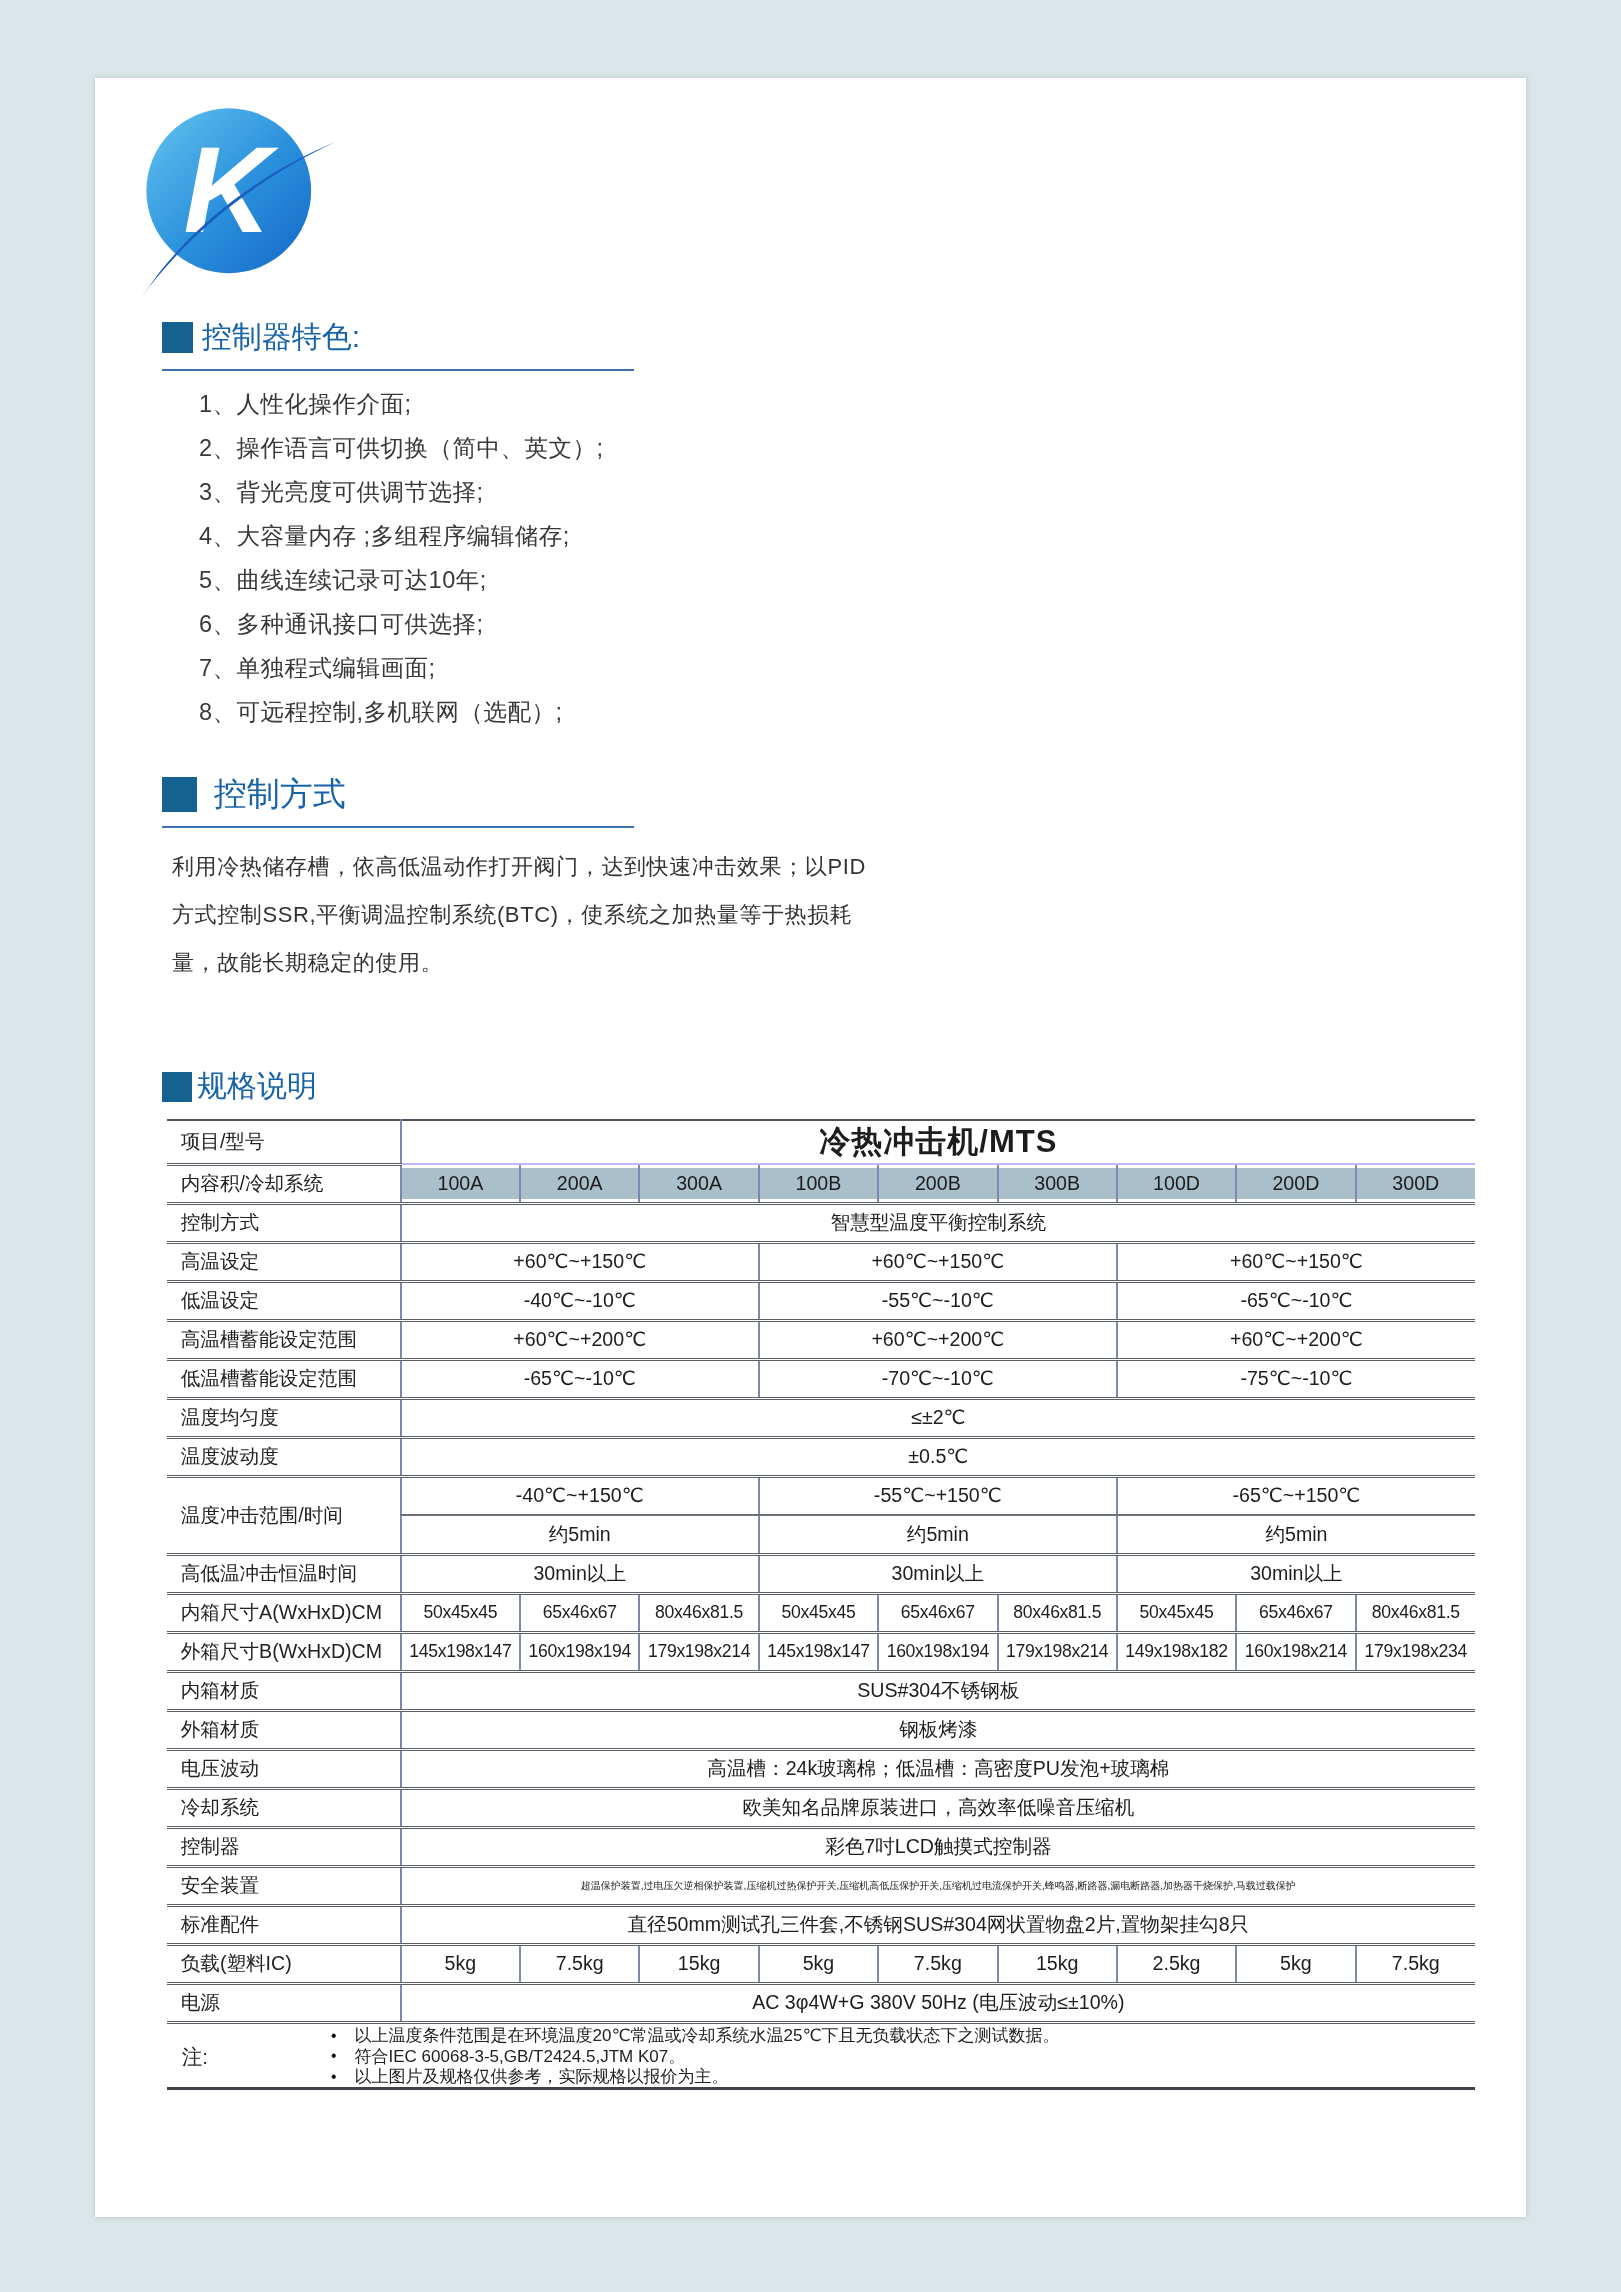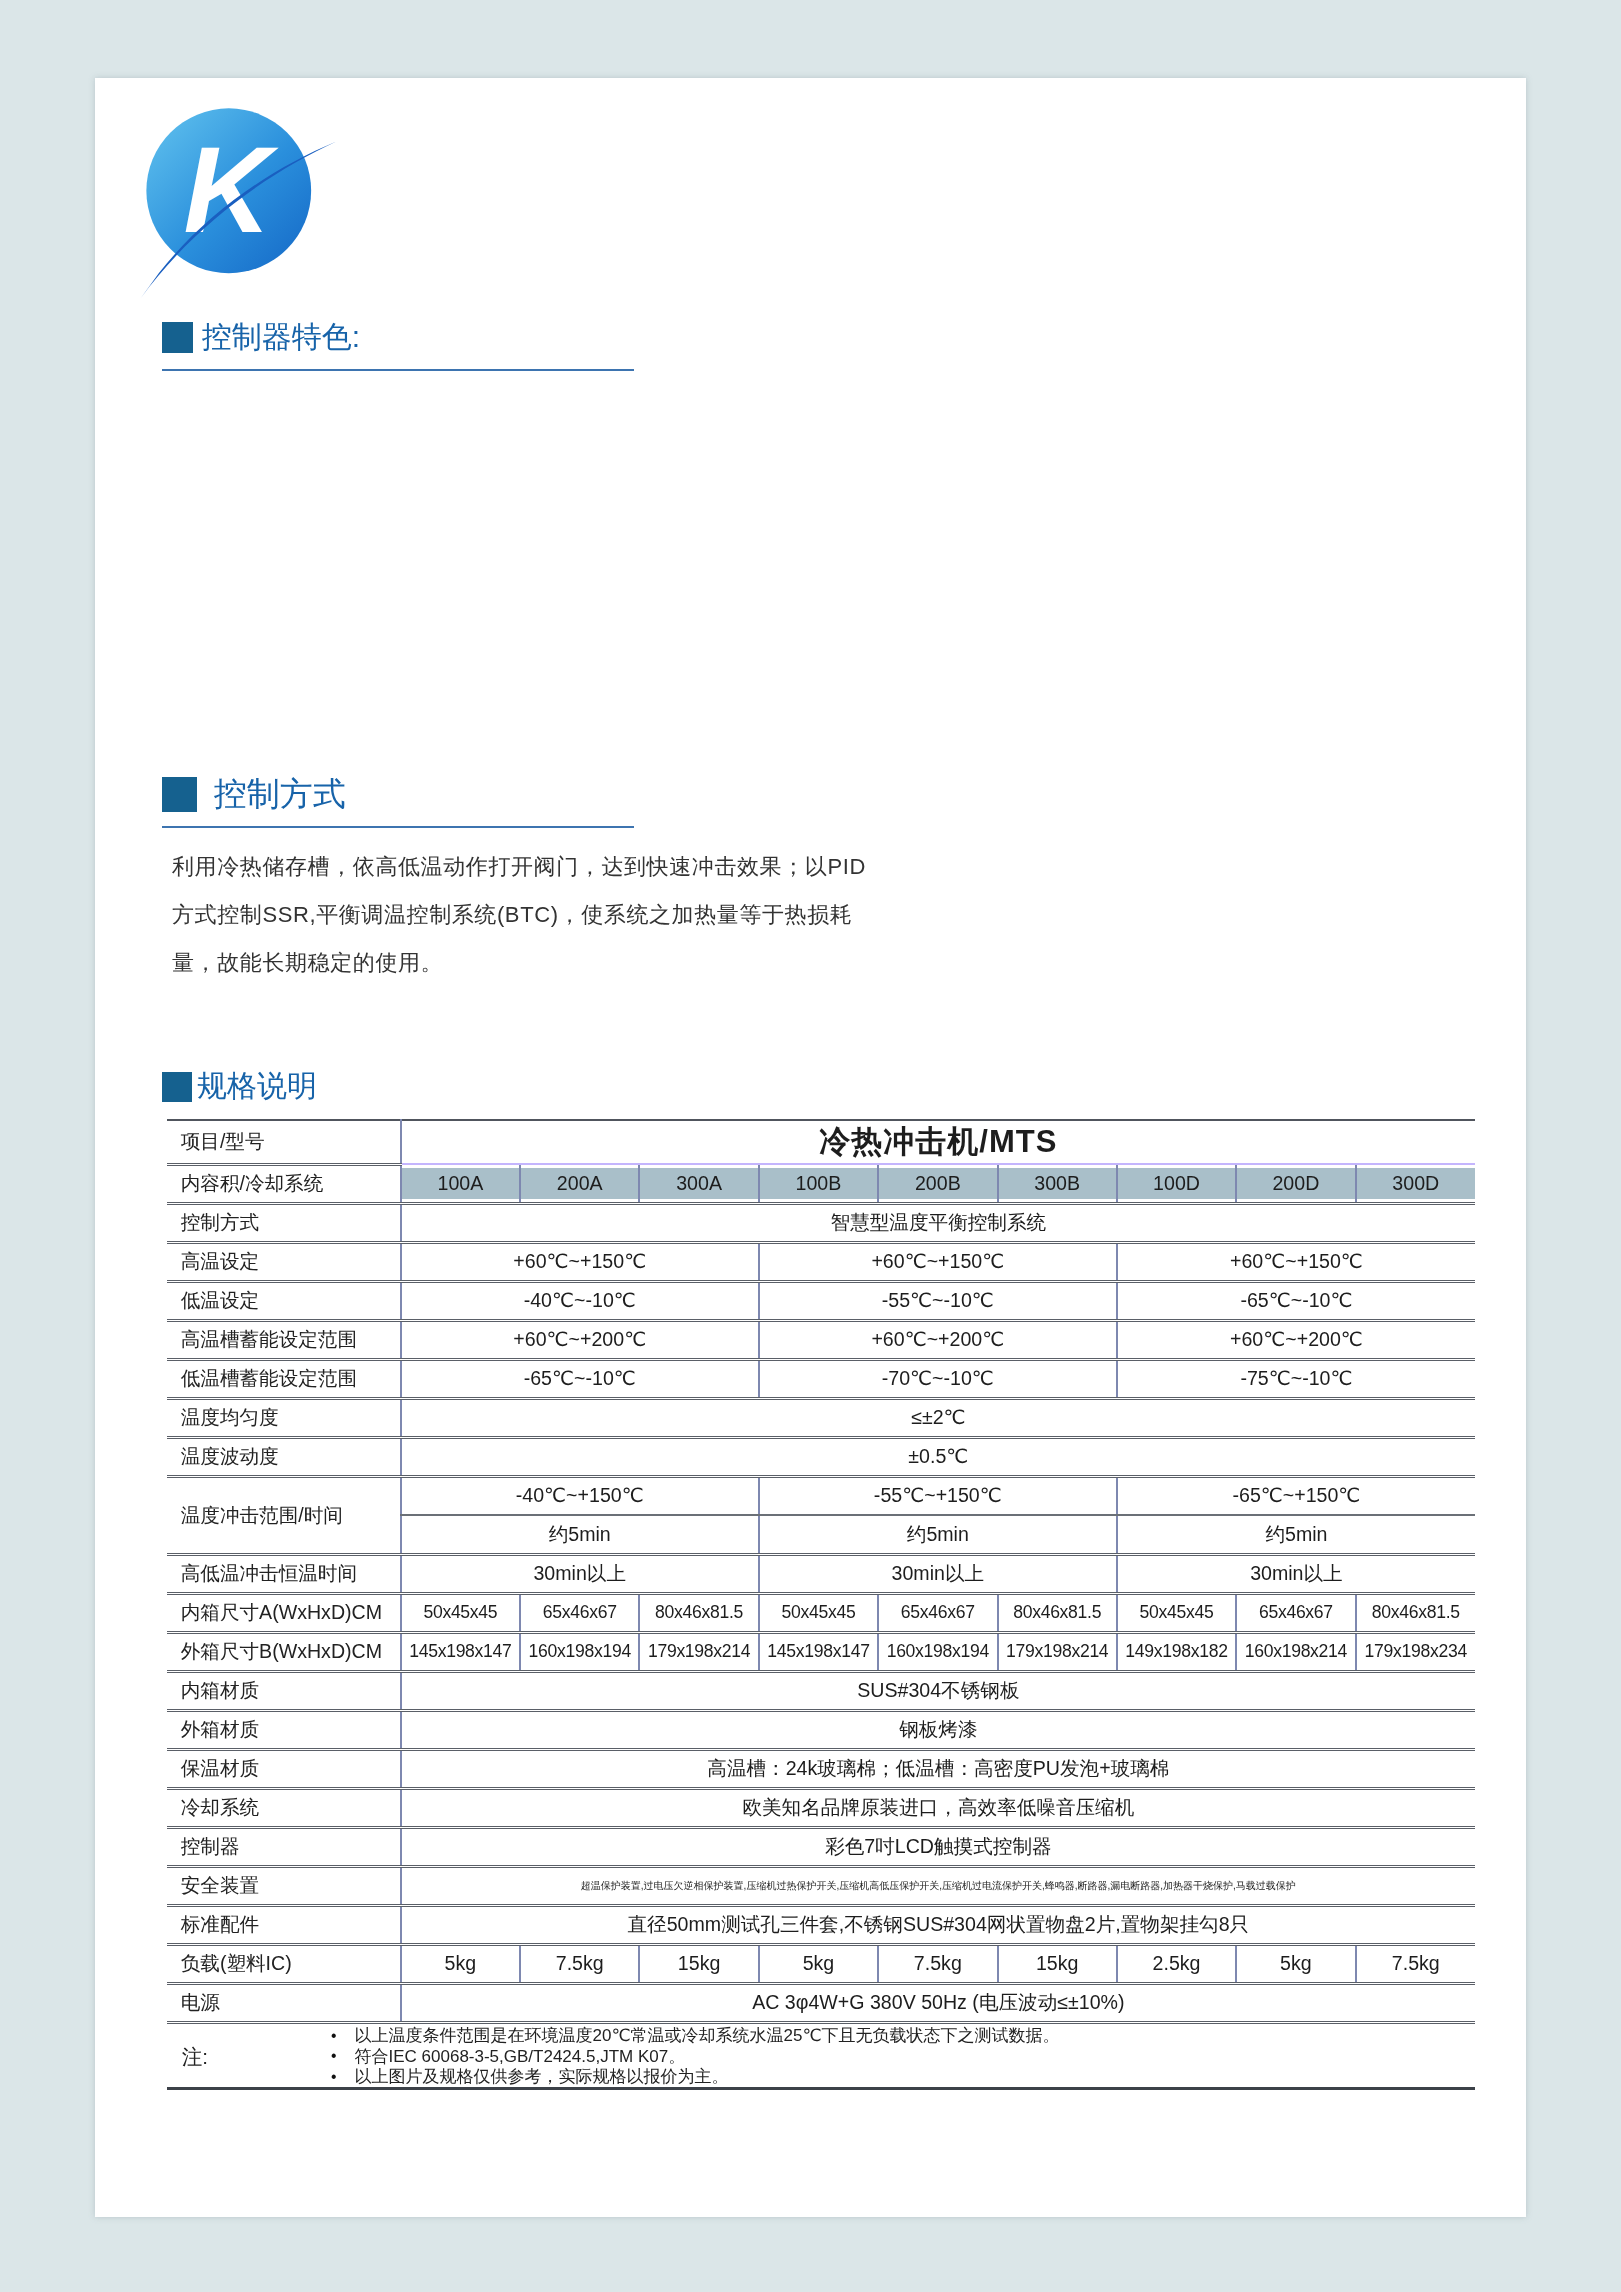--- a/index.html
+++ b/index.html
@@ -72,20 +72,30 @@
     <circle cx="92" cy="92" r="80" fill="url(#lg)"></circle>
     <text x="48" y="132" font-size="118" font-weight="bold" font-style="italic" font-family="Liberation Sans, sans-serif" fill="#ffffff">K</text>
     <path d="M6,197 C58,126 128,76 197,44 C130,72 70,114 24,172 Z" fill="#1a5fc0"></path>
   </svg>
 
   <div class="sec-title t-feat">
     <span class="sq"></span>
     <span>控制器特色:</span>
   </div>
   <div class="underline u1"></div>
+  <div class="feature-list" id="featureList">
+      <div class="feat">1、人性化操作介面;</div>
+      <div class="feat">2、操作语言可供切换（简中、英文）;</div>
+      <div class="feat">3、背光亮度可供调节选择;</div>
+      <div class="feat">4、大容量内存 ;多组程序编辑储存;</div>
+      <div class="feat">5、曲线连续记录可达10年;</div>
+      <div class="feat">6、多种通讯接口可供选择;</div>
+      <div class="feat">7、单独程式编辑画面;</div>
+      <div class="feat">8、可远程控制,多机联网（选配）;</div>
+    </div>
 
   <div class="sec-title t-ctrl">
     <span class="sq"></span>
     <span>控制方式</span>
   </div>
   <div class="underline u2"></div>
   <div class="ctrl-para" id="controlPara">
       <div class="pline">利用冷热储存槽，依高低温动作打开阀门，达到快速冲击效果；以PID</div>
       <div class="pline">方式控制SSR,平衡调温控制系统(BTC)，使系统之加热量等于热损耗</div>
       <div class="pline">量，故能长期稳定的使用。</div>
@@ -206,21 +216,21 @@
           </tr>
           <tr>
             <th class="rowlabel">内箱材质</th>
             <td colspan="9">SUS#304不锈钢板</td>
           </tr>
           <tr>
             <th class="rowlabel">外箱材质</th>
             <td colspan="9">钢板烤漆</td>
           </tr>
           <tr>
-            <th class="rowlabel">保温材质</th>
+            <th class="rowlabel">电压波动</th>
             <td colspan="9">高温槽：24k玻璃棉；低温槽：高密度PU发泡+玻璃棉</td>
           </tr>
           <tr>
             <th class="rowlabel">冷却系统</th>
             <td colspan="9">欧美知名品牌原装进口，高效率低噪音压缩机</td>
           </tr>
           <tr>
             <th class="rowlabel">控制器</th>
             <td colspan="9">彩色7吋LCD触摸式控制器</td>
           </tr>

